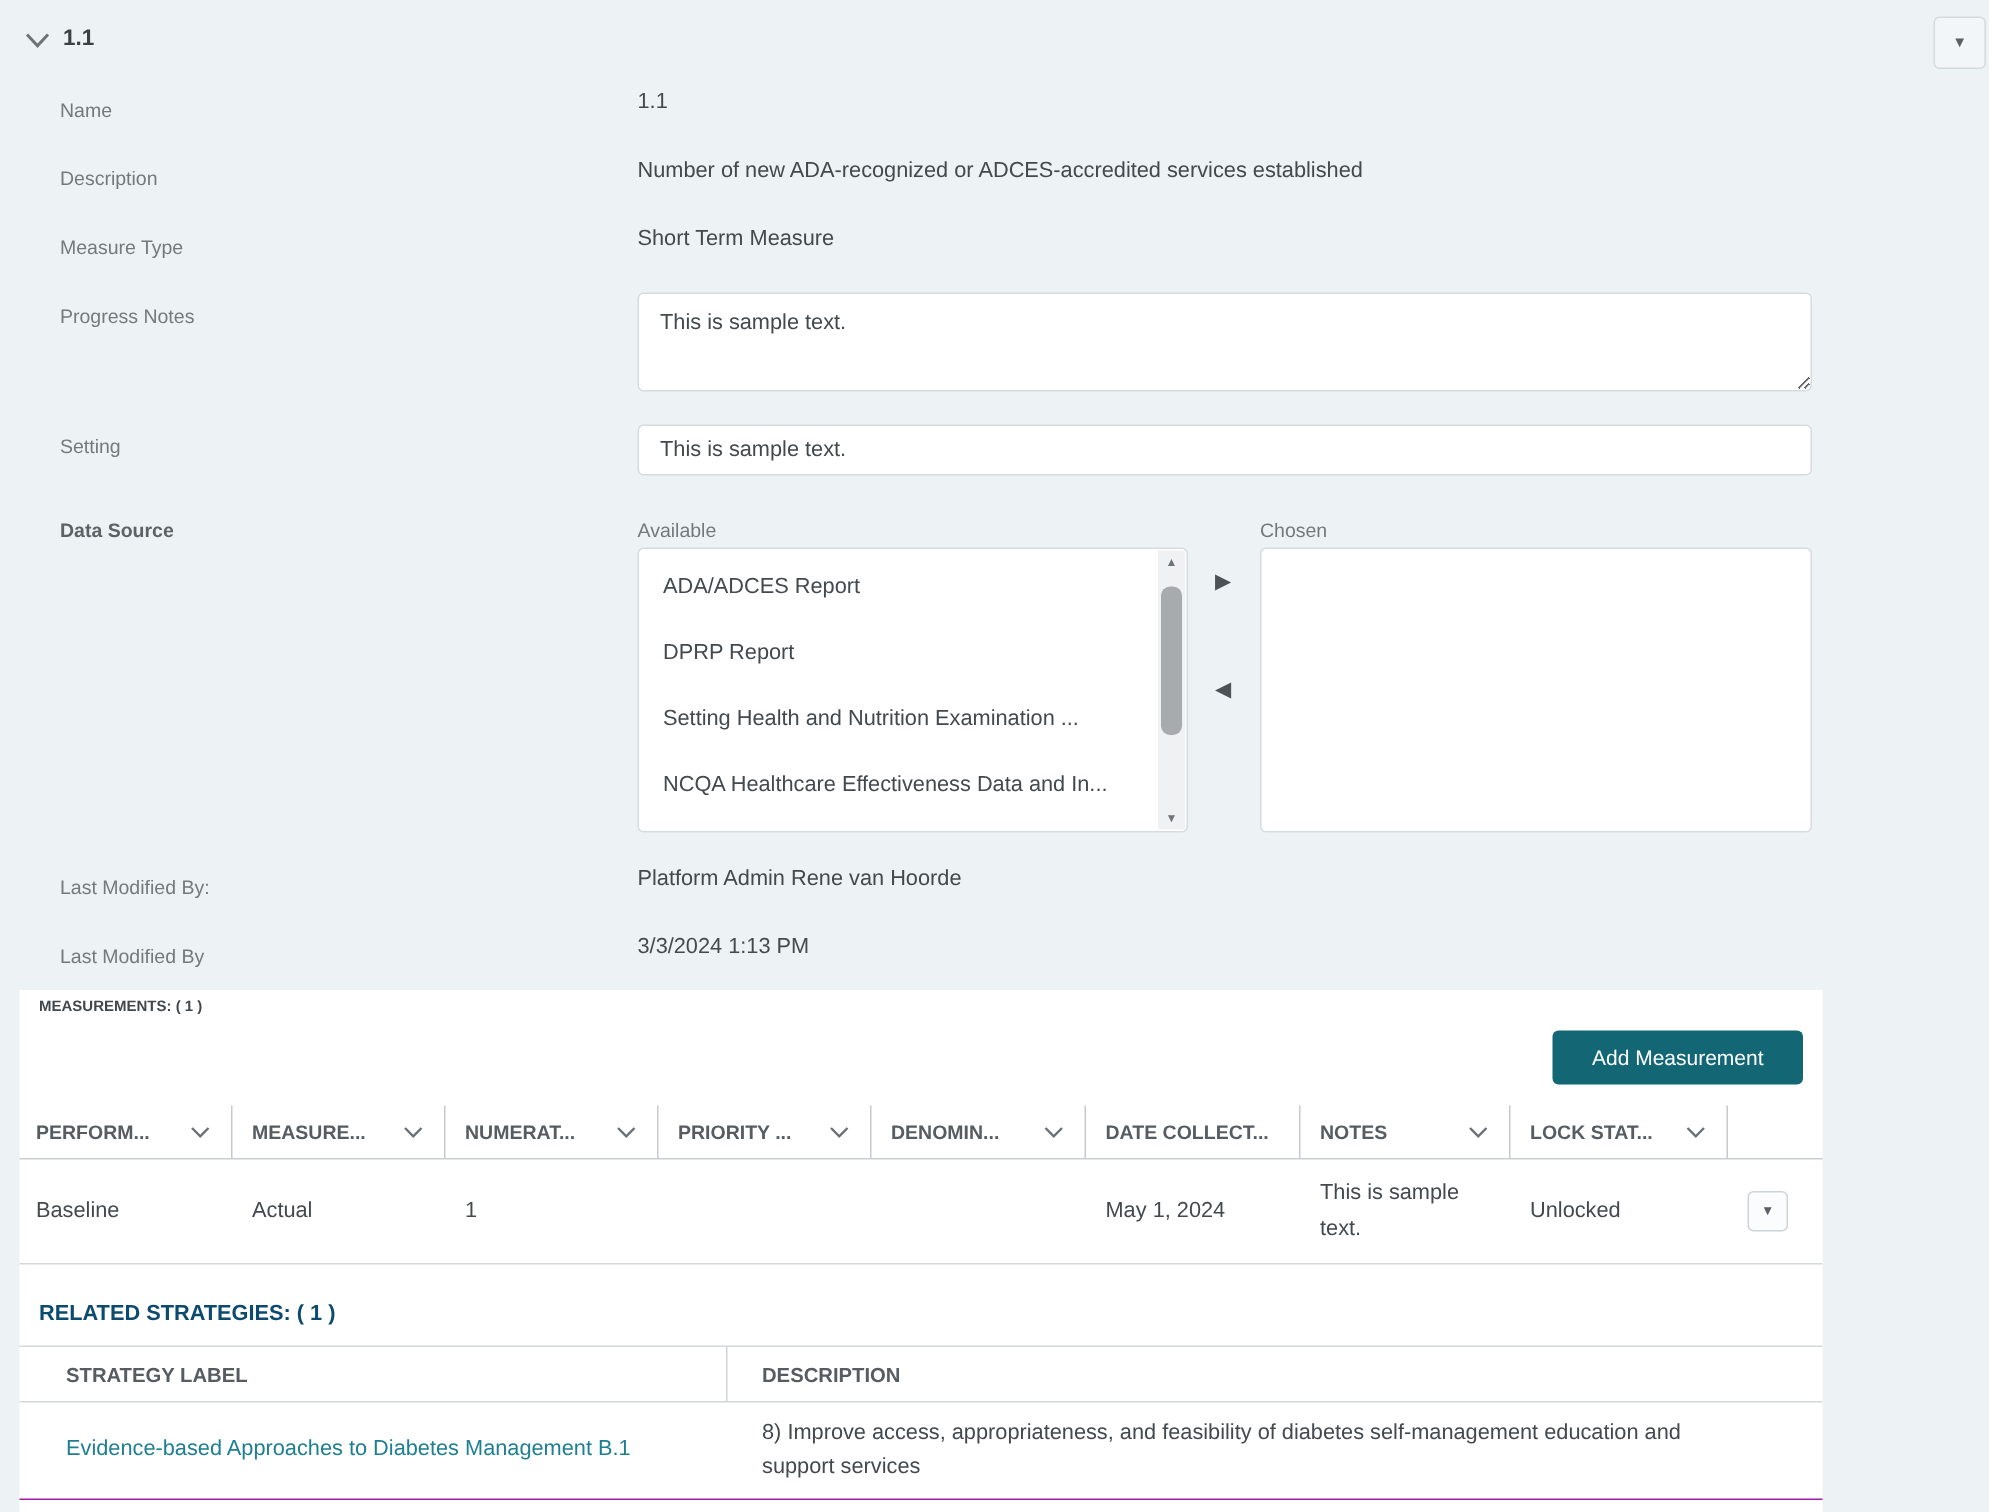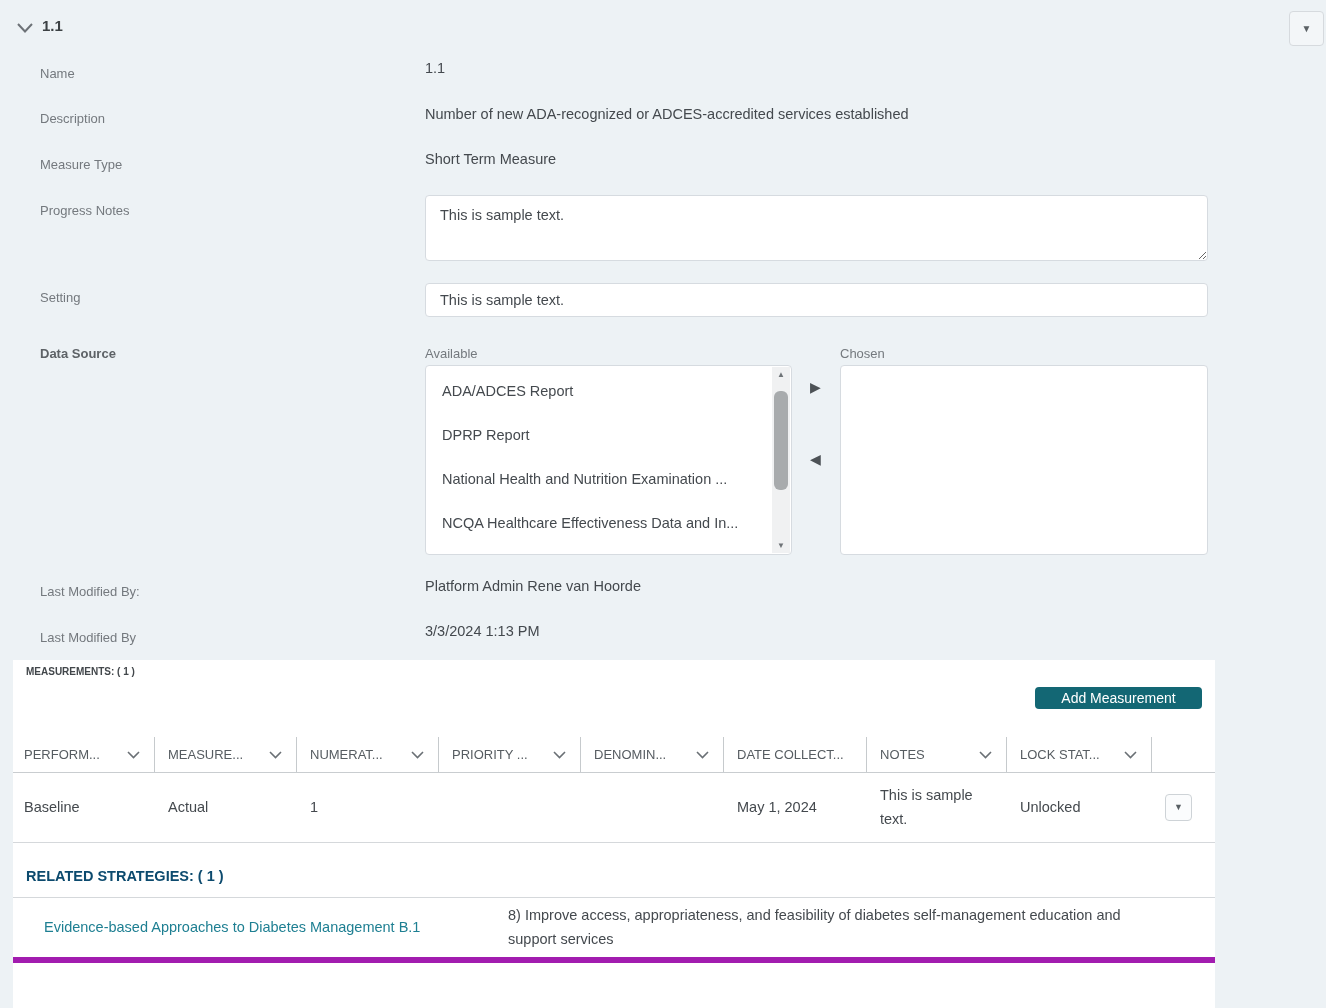--- a/index.html
+++ b/index.html
@@ -31,47 +31,47 @@
   .lb-item { position:absolute; left:17px; font-size:14.5px; color:#44494e; white-space:nowrap; cursor:pointer; }
   .sb-track { position:absolute; top:1px; bottom:1px; right:1px; width:18px; background:#f0f1f2; }
   .sb-arrow { position:absolute; left:0; width:18px; height:15px; display:flex; align-items:center;
     justify-content:center; font-size:8px; color:#6f7478; cursor:pointer; }
   .sb-thumb { position:absolute; left:2px; top:24px; width:14px; height:99px; background:#a8abad; border-radius:6px; cursor:grab; }
   .move-arrow { position:absolute; left:810px; font-size:14px; color:#4d5256; cursor:pointer; }
 
   
   .panel { position:absolute; left:13px; top:660px; width:1202px; height:348px; background:#fff; }
   .m-title { position:absolute; left:13px; top:6px; font-size:10px; font-weight:600; color:#42474b; }
-  .add-btn { position:absolute; right:13px; top:27px; width:167px; height:22px; background:#136774; color:#fff;
+  .add-btn { position:absolute; right:13px; top:27px; width:167px; height:36px; background:#136774; color:#fff;
     border:none; border-radius:4px; font-family:"Liberation Sans",sans-serif; font-size:14px; cursor:pointer; }
 
   .m-table { position:absolute; left:0; top:77px; width:1202px; }
   .m-hrow { display:flex; height:36px; border-bottom:1px solid #c9cdd0; }
   .m-hcell { display:flex; align-items:center; justify-content:space-between; padding:0 14px 0 13px;
-    border-right:1px solid #c6cacd; font-size:13px; font-weight:normal; color:#565c61; overflow:hidden; cursor:pointer; }
+    border-right:1px solid #c6cacd; font-size:13px; font-weight:bold; color:#565c61; overflow:hidden; cursor:pointer; }
   .m-hcell.no-chev { justify-content:flex-start; }
   .m-hcell:first-child { padding-left:11px; }
   .m-hcell:last-child { border-right:none; cursor:default; }
   .m-drow { display:flex; min-height:70px; align-items:center; border-bottom:1px solid #d5d8db; }
   .m-dcell { padding:0 14px 0 13px; font-size:14.5px; color:#44494e; line-height:1.65; }
   .m-dcell:first-child { padding-left:11px; }
   .c1{width:142px;} .c2{width:142px;} .c3{width:142px;} .c4{width:142px;} .c5{width:143px;}
   .c6{width:143px;} .c7{width:140px;} .c8{width:145px;} .c9{width:63px;}
   .row-dd-btn { width:27px; height:27px; background:#fbfcfd; border:1px solid #ced3d7; border-radius:4px;
     display:flex; align-items:center; justify-content:center; font-size:9px; color:#595f64; cursor:pointer; }
 
   
   .rs-title { position:absolute; left:13px; top:208px; font-size:14.5px; font-weight:bold; color:#0c4a6e; }
   .rs-sep { position:absolute; left:0; top:237px; width:1202px; border-top:1px solid #d5d8db; }
   .rs-table { position:absolute; left:0; top:238px; width:1202px; }
   .rs-hrow { display:flex; height:37px; border-bottom:1px solid #d5d8db; }
   .rs-hcell { display:flex; align-items:center; font-size:13.5px; font-weight:bold; color:#565c61; }
   .rs-c1 { width:472px; padding-left:31px; border-right:1px solid #d0d4d7; }
   .rs-c2 { width:730px; padding-left:23px; }
-  .rs-drow { display:flex; min-height:65px; align-items:center; border-bottom:6px solid #a21caf; }
+  .rs-drow { display:flex; min-height:65px; align-items:center; border-bottom:1px solid #a21caf; }
   .rs-dcell { font-size:14.5px; color:#44494e; line-height:1.6; }
   .rs-dcell.rs-c1 { border-right:none; }
   .strategy-link { color:#1e7f92; cursor:pointer; text-decoration:none; }
 
   .chev-svg { display:inline-block; flex:0 0 auto; }
 </style>
 </head>
 <body>
 
 <div class="page">
@@ -101,21 +101,21 @@
   <div class="f-label" style="top:290px;">Setting</div>
   <input class="txt-input" value="This is sample text." style="">
 
   <div class="f-label bold" style="top:346px;">Data Source</div>
   <div class="f-label" style="left:425px; top:346px;">Available</div>
   <div class="f-label" style="left:840px; top:346px;">Chosen</div>
 
   <div class="listbox lb-available">
     <div class="lb-item" style="top:383px; position:fixed; left:442px;">ADA/ADCES Report</div>
     <div class="lb-item" style="top:427px; position:fixed; left:442px;">DPRP Report</div>
-    <div class="lb-item" style="top:471px; position:fixed; left:442px;">National Health and Nutrition Examination ...</div>
+    <div class="lb-item" style="top:471px; position:fixed; left:442px;">Setting Health and Nutrition Examination ...</div>
     <div class="lb-item" style="top:515px; position:fixed; left:442px;">NCQA Healthcare Effectiveness Data and In...</div>
     <div class="sb-track">
       <div class="sb-arrow" style="top:0;">▲</div>
       <div class="sb-thumb"></div>
       <div class="sb-arrow" style="bottom:0;">▼</div>
     </div>
   </div>
 
   <div class="move-arrow" style="top:379px;">▶</div>
   <div class="move-arrow" style="top:451px;">◀</div>
@@ -195,20 +195,24 @@
           <div class="row-dd-btn">
             <span>▼</span>
           </div>
         </div>
       </div>
     </div>
 
     <div class="rs-title">RELATED STRATEGIES: ( 1 )</div>
     <div class="rs-sep"></div>
     <div class="rs-table">
+      <div class="rs-hrow">
+        <div class="rs-hcell rs-c1">STRATEGY LABEL</div>
+        <div class="rs-hcell rs-c2">DESCRIPTION</div>
+      </div>
       <div class="rs-drow">
         <div class="rs-dcell rs-c1">
           <a class="strategy-link">Evidence-based Approaches to Diabetes Management B.1</a>
         </div>
         <div class="rs-dcell rs-c2" style="padding-right:70px;">8) Improve access, appropriateness, and feasibility of diabetes self-management education and support services</div>
       </div>
     </div>
   </div>
 
 </div>

